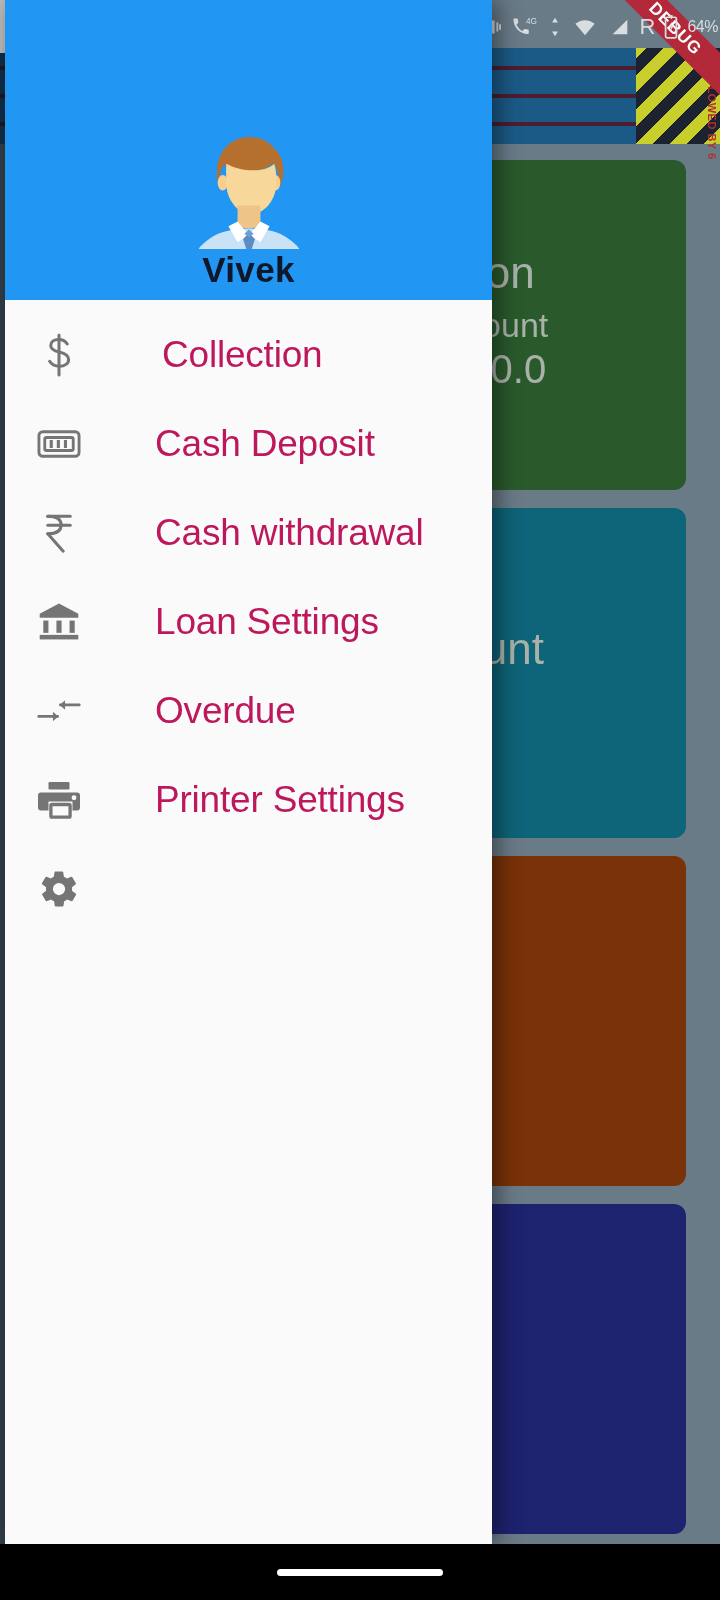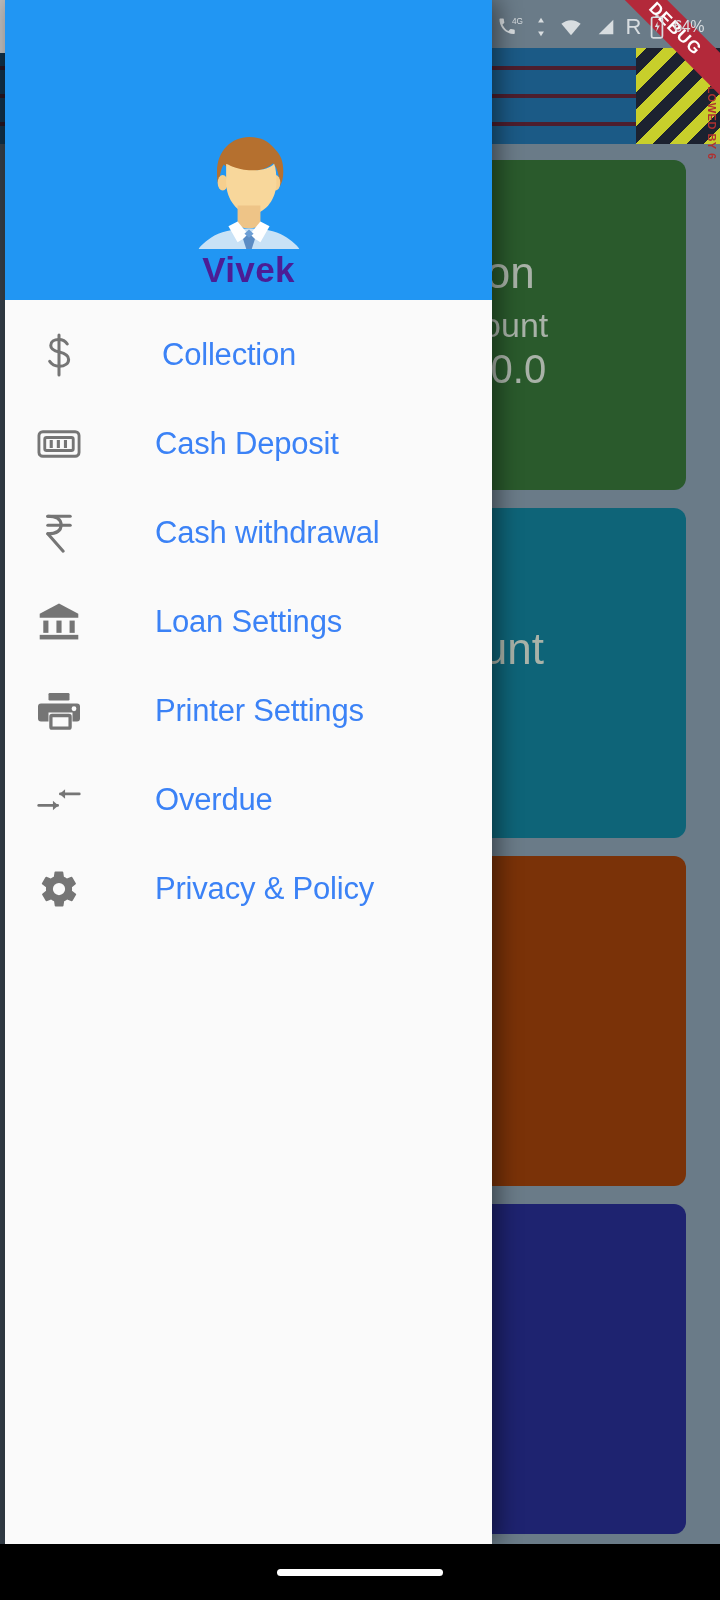--- a/index.html
+++ b/index.html
@@ -125,21 +125,21 @@
     content: ""; position: absolute;
     left: 4px; top: 11px; width: 18px; height: 3.5px;
     background: #4a4a4a;
     transform: rotate(-40deg);
   }
   #status-icons {
     position: absolute; left: 492px; top: 0;
     width: 228px; height: 53px;
     display: flex; align-items: center; justify-content: flex-end;
     gap: 7px;
-    padding-right: 16px;
+    padding-right: 2px;
     color: #d8dde0;
     font-size: 22px;
     z-index: 9;
   }
   .sicon { display: inline-flex; align-items: center; }
   #status-batt-pct { font-size: 16px; letter-spacing: -0.5px; }
 
   
   #drawer {
     position: absolute; left: 5px; top: 0;
@@ -152,38 +152,38 @@
   #drawer-header {
     height: 300px;
     background: #2196f3;
     display: flex; flex-direction: column;
     align-items: center; justify-content: flex-end;
     padding-bottom: 10px;
     flex: none;
   }
   #avatar { width: 150px; height: 128px; }
   #drawer-username {
-    color: #4c1d95; font-size: 35px; font-weight: bold;
+    color: #0f172a; font-size: 35px; font-weight: bold;
     margin-top: 1px; letter-spacing: 0.3px;
   }
   #drawer-menu { flex: 1; padding-top: 10px; }
   .menu-item {
     display: flex; align-items: center;
     height: 89px;
     padding-left: 30px;
   }
   .menu-icon {
     width: 48px; height: 48px;
     display: flex; align-items: center; justify-content: center;
     color: #757575; flex: none;
   }
   .menu-icon svg { display: block; }
   .menu-label {
     margin-left: 72px;
-    font-size: 31px; color: #3b82f6;
+    font-size: 37px; color: #be185d;
     letter-spacing: -0.2px;
   }
   .menu-item.indent .menu-label { margin-left: 79px; }
 
   
   #navbar {
     position: absolute; left: 0; bottom: 0;
     width: 720px; height: 56px;
     background: #000;
     z-index: 30;
@@ -359,49 +359,48 @@
             <rect x="13.2" y="13" width="3.6" height="8.6"></rect>
             <rect x="22.4" y="13" width="3.6" height="8.6"></rect>
             <rect x="1.5" y="23" width="27" height="3.2"></rect>
           </svg>
         </span>
         <span class="menu-label">Loan Settings</span>
       </div>
 
       <div class="menu-item">
         <span class="menu-icon">
+          <svg width="46" height="34" viewBox="0 0 34 24" fill="none" stroke="currentColor" stroke-width="2" stroke-linecap="round" stroke-linejoin="round">
+            <path d="M2 16h14"></path>
+            <path d="M12.5 12.5L16.5 16l-4 3.5" fill="currentColor" stroke="none"></path>
+            <path d="M32 7.5H18"></path>
+            <path d="M21.5 4L17.5 7.5l4 3.5" fill="currentColor" stroke="none"></path>
+          </svg>
+        </span>
+        <span class="menu-label">Overdue</span>
+      </div>
+
+      <div class="menu-item">
+        <span class="menu-icon">
           <svg width="42" height="40" viewBox="0 0 28 26" fill="currentColor">
             <rect x="7" y="1" width="14" height="5" rx="0.8"></rect>
             <path d="M2 8h24a2 2 0 0 1 2 2v8a2 2 0 0 1-2 2h-3v-6H7v6H2a2 2 0 0 1-2-2v-8a2 2 0 0 1 2-2z"></path>
             <circle cx="24" cy="11.5" r="1.6" fill="#fafafa"></circle>
             <rect x="8.6" y="16" width="12.8" height="8.4" rx="0.8" fill="none" stroke="currentColor" stroke-width="2.2"></rect>
           </svg>
         </span>
         <span class="menu-label">Printer Settings</span>
       </div>
 
       <div class="menu-item">
         <span class="menu-icon">
-          <svg width="46" height="34" viewBox="0 0 34 24" fill="none" stroke="currentColor" stroke-width="2" stroke-linecap="round" stroke-linejoin="round">
-            <path d="M2 16h14"></path>
-            <path d="M12.5 12.5L16.5 16l-4 3.5" fill="currentColor" stroke="none"></path>
-            <path d="M32 7.5H18"></path>
-            <path d="M21.5 4L17.5 7.5l4 3.5" fill="currentColor" stroke="none"></path>
-          </svg>
-        </span>
-        <span class="menu-label">Overdue</span>
-      </div>
-
-      <div class="menu-item">
-        <span class="menu-icon">
           <svg width="42" height="42" viewBox="0 0 24 24" fill="currentColor">
             <path d="M19.4 13c.04-.33.06-.66.06-1s-.02-.67-.06-1l2.1-1.65a.5.5 0 0 0 .12-.64l-2-3.46a.5.5 0 0 0-.6-.22l-2.48 1a7.3 7.3 0 0 0-1.73-1l-.38-2.65a.5.5 0 0 0-.5-.42h-4a.5.5 0 0 0-.5.42l-.38 2.65a7.3 7.3 0 0 0-1.73 1l-2.48-1a.5.5 0 0 0-.6.22l-2 3.46a.5.5 0 0 0 .12.64L4.6 11a8 8 0 0 0 0 2l-2.1 1.65a.5.5 0 0 0-.12.64l2 3.46c.13.22.39.3.6.22l2.48-1c.52.4 1.1.74 1.73 1l.38 2.65c.04.24.25.42.5.42h4c.25 0 .46-.18.5-.42l.38-2.65a7.3 7.3 0 0 0 1.73-1l2.48 1c.22.08.47 0 .6-.22l2-3.46a.5.5 0 0 0-.12-.64L19.4 13zM12 15.5A3.5 3.5 0 1 1 12 8.5a3.5 3.5 0 0 1 0 7z"></path>
           </svg>
         </span>
-        <span class="menu-label">Privacy &amp; Policy</span>
       </div>
 
     </div>
   </div>
 
   <div id="navbar">
     <div id="nav-pill"></div>
   </div>
 
 </div>

